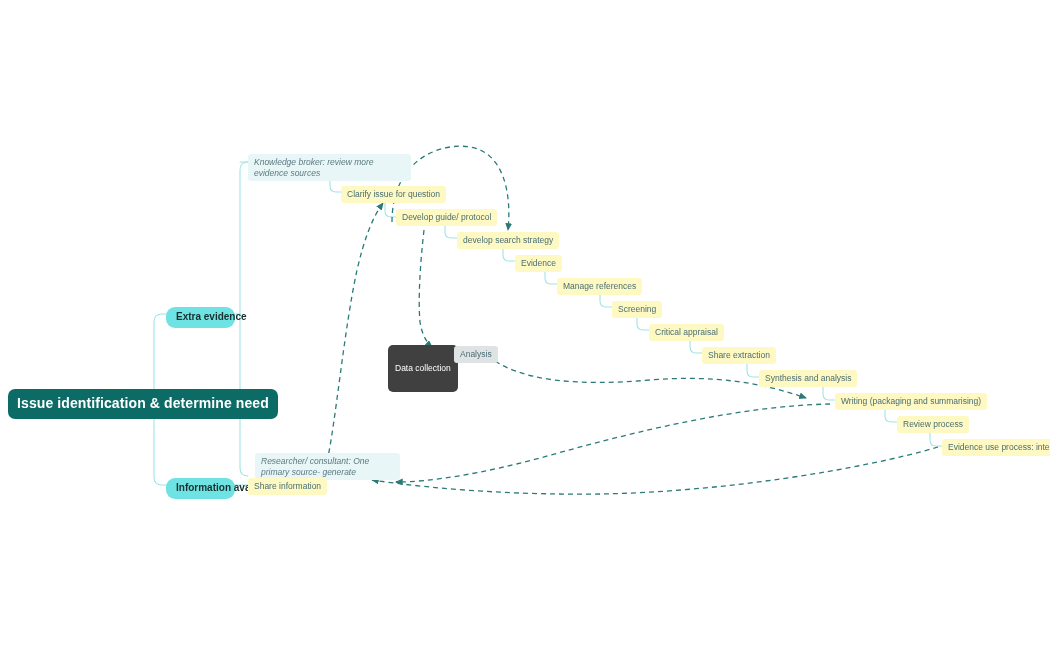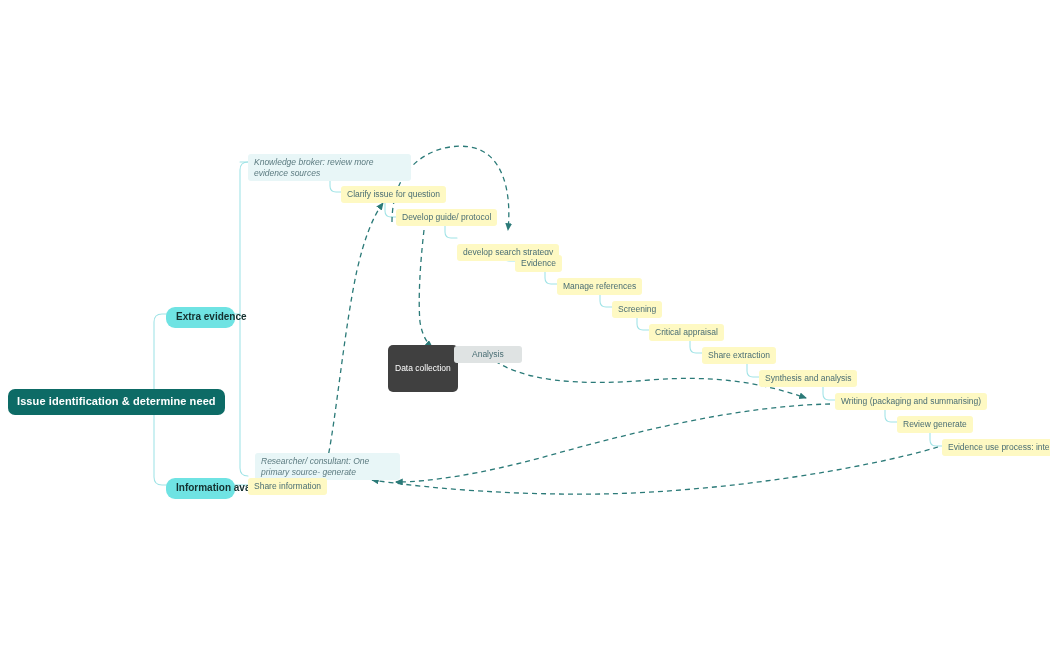--- a/index.html
+++ b/index.html
@@ -24,21 +24,21 @@
     position:absolute;
     box-sizing:border-box;
     white-space:nowrap;
     line-height:1.25;
   }
   
   .n-root{
     background:#0d6b66;
     color:#ffffff;
     font-weight:bold;
-    font-size:11px;
+    font-size:14px;
     border-radius:7px;
     padding:6px 9px;
     letter-spacing:.1px;
   }
   
   .n-pill{
     background:#6fe3e3;
     color:#14302f;
     font-weight:bold;
     font-size:10px;
@@ -61,21 +61,21 @@
     font-size:8.5px;
     border-radius:3px;
     padding:3px 6px;
   }
   
   .n-grey{
     background:#dfe3e3;
     color:#4a6e74;
     font-size:8.5px;
     border-radius:3px;
-    padding:3px 18px;
+    padding:3px 6px;
   }
   
   .n-note{
     background:#e8f6f7;
     color:#5c7b80;
     font-size:8.5px;
     font-style:italic;
     border-radius:3px;
     padding:3px 6px;
     white-space:normal;
@@ -157,37 +157,37 @@
   <div class="node n-note" style="left:248px; top:154px; width:163px;">Knowledge broker: review more evidence sources</div>
 
   <div class="node n-note" style="left:255px; top:453px; width:145px;">Researcher/ consultant: One primary source- generate</div>
 
   <div class="node n-topic" style="left:248px; top:478px;">Share information</div>
 
   <div class="node n-topic" style="left:341px; top:186px;">Clarify issue for question</div>
 
   <div class="node n-topic" style="left:396px; top:209px;">Develop guide/ protocol</div>
 
-  <div class="node n-topic" style="left:457px; top:232px;margin-top:12px;">develop search strategy</div>
+  <div class="node n-topic" style="left:457px; top:232px;">develop search strategy</div>
 
   <div class="node n-topic" style="left:515px; top:255px;">Evidence</div>
 
   <div class="node n-topic" style="left:557px; top:278px;">Manage references</div>
 
   <div class="node n-topic" style="left:612px; top:301px;">Screening</div>
 
   <div class="node n-topic" style="left:649px; top:324px;">Critical appraisal</div>
 
   <div class="node n-topic" style="left:702px; top:347px;">Share extraction</div>
 
   <div class="node n-topic" style="left:759px; top:370px;">Synthesis and analysis</div>
 
   <div class="node n-topic" style="left:835px; top:393px;">Writing (packaging and summarising)</div>
 
-  <div class="node n-topic" style="left:897px; top:416px;">Review generate</div>
+  <div class="node n-topic" style="left:897px; top:416px;">Review process</div>
 
   <div class="node n-topic" style="left:942px; top:439px;">Evidence use process: interaction</div>
 
   <div class="node n-teal" style="left:388px; top:345px;">Data collection</div>
 
   <div class="node n-grey" style="left:454px; top:346px;">Analysis</div>
 
 </div>
 
 </body></html>

